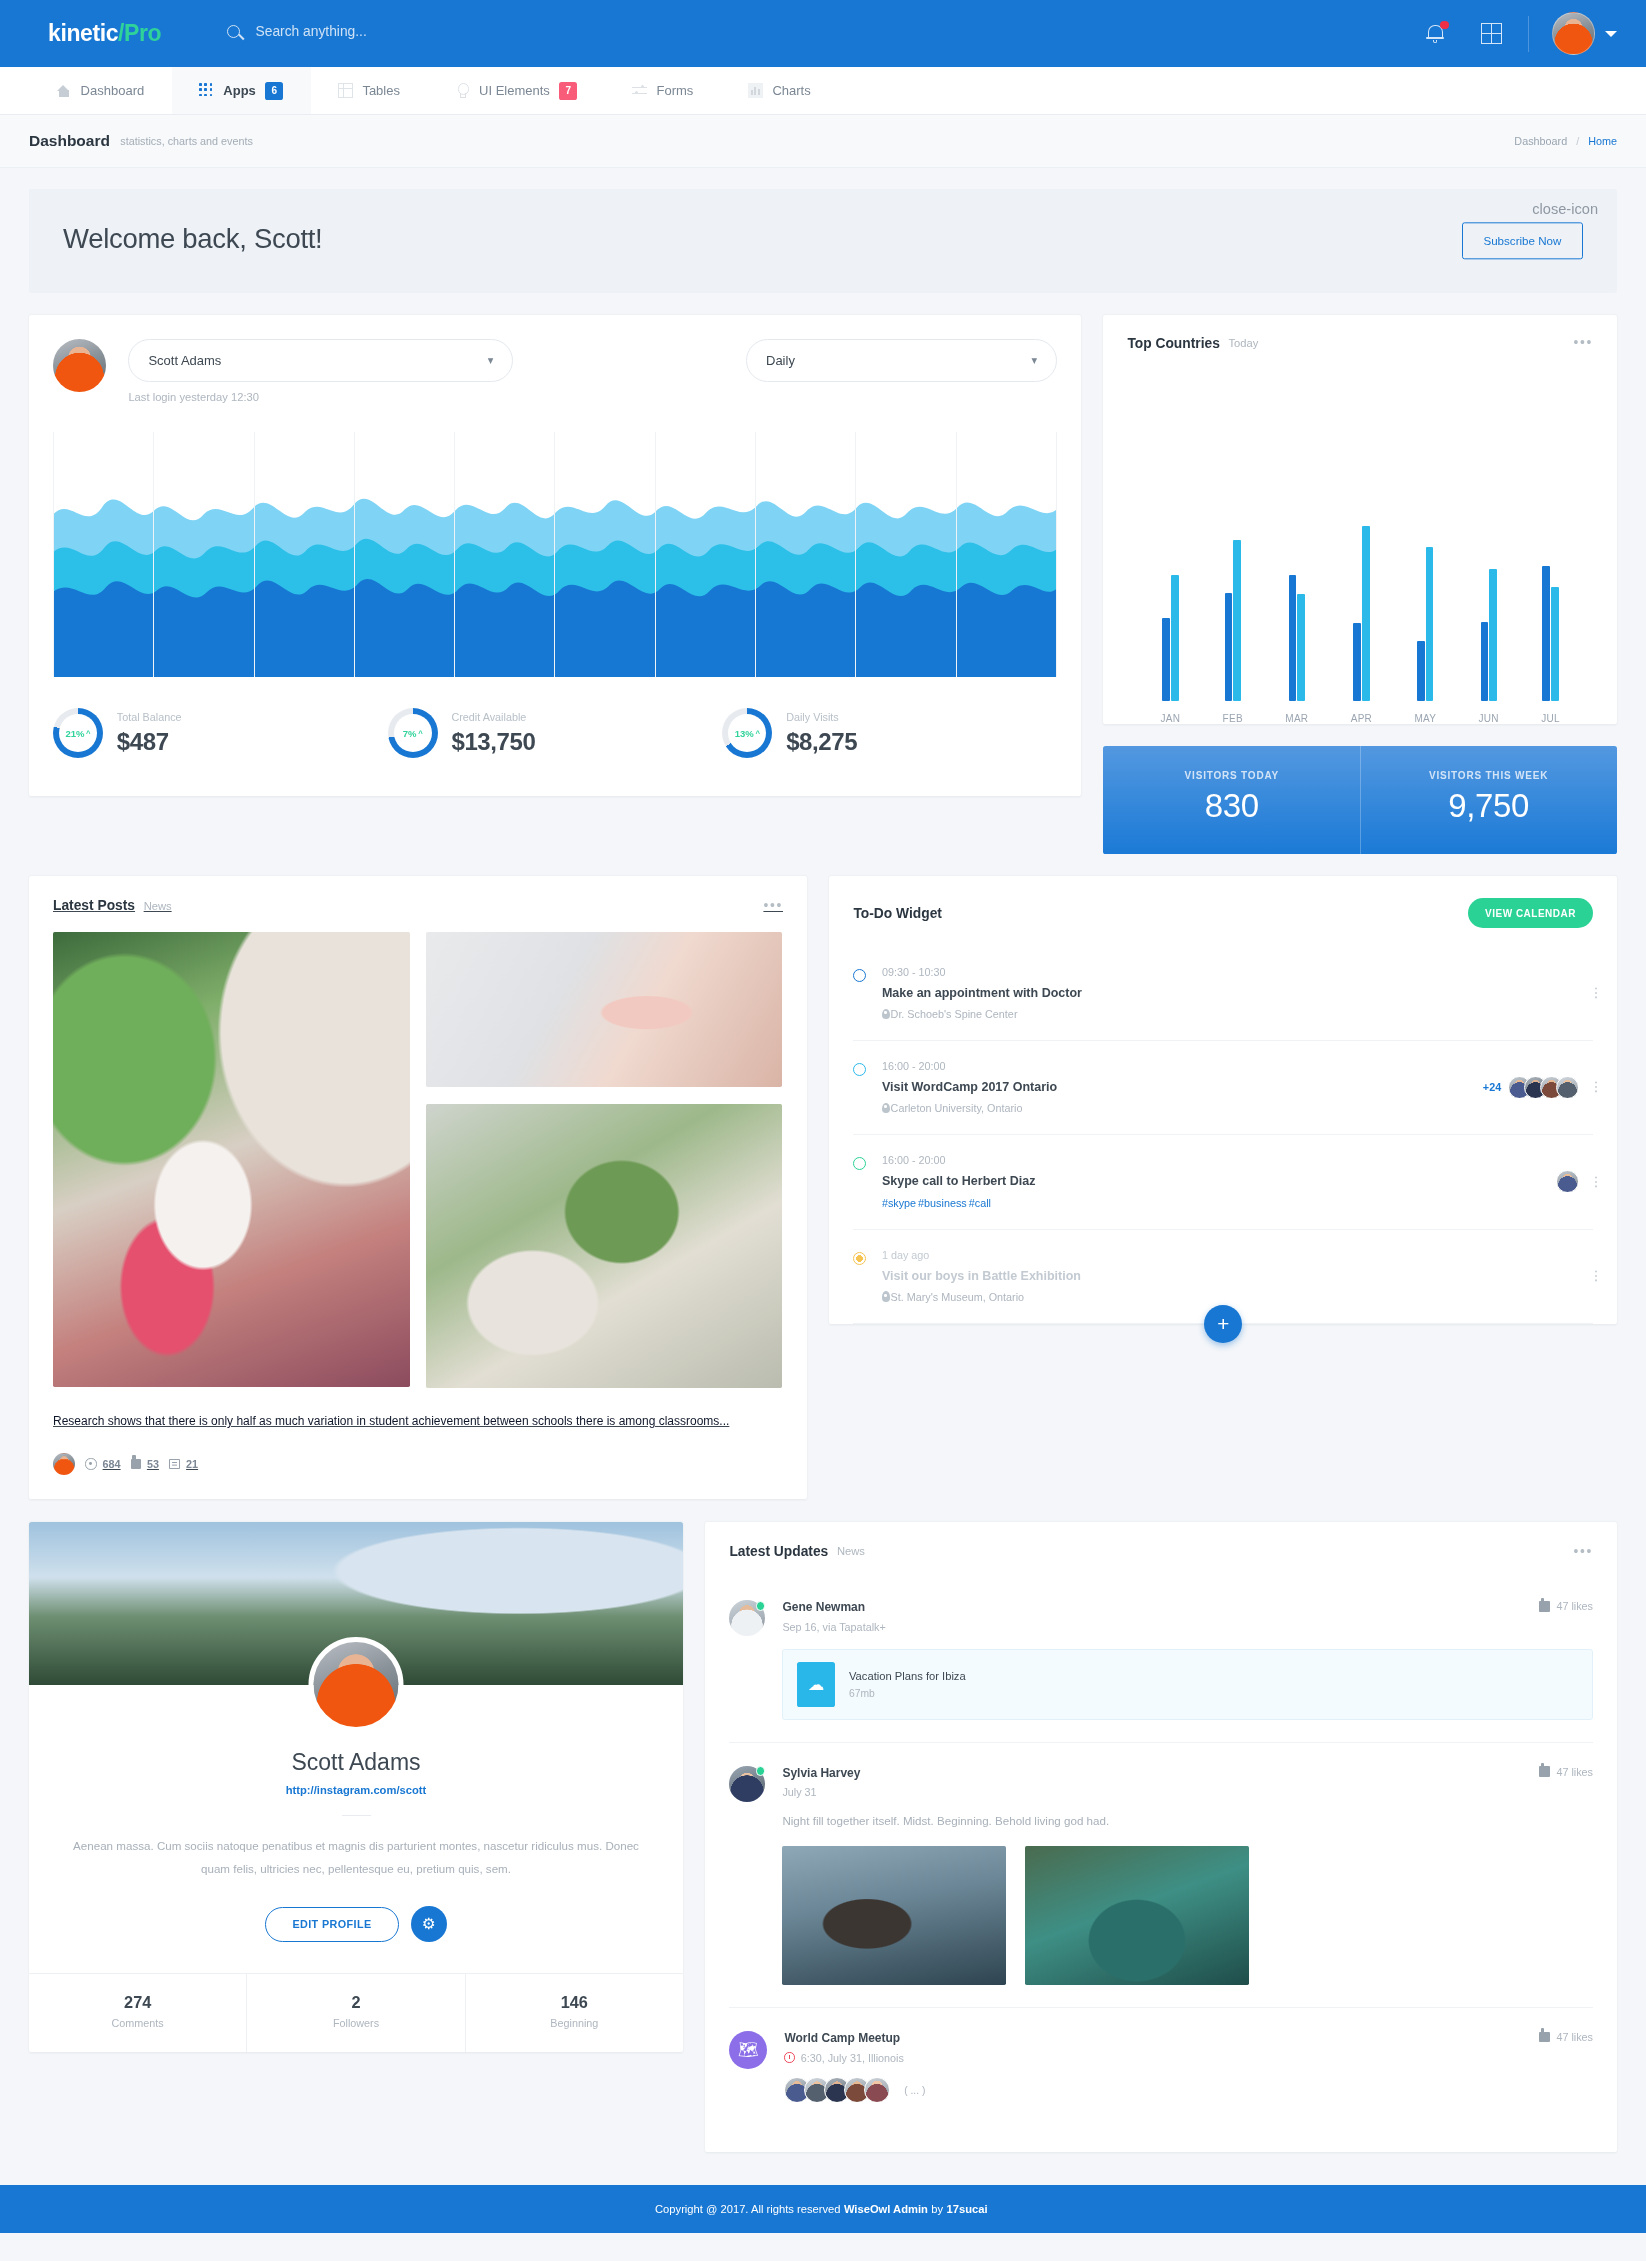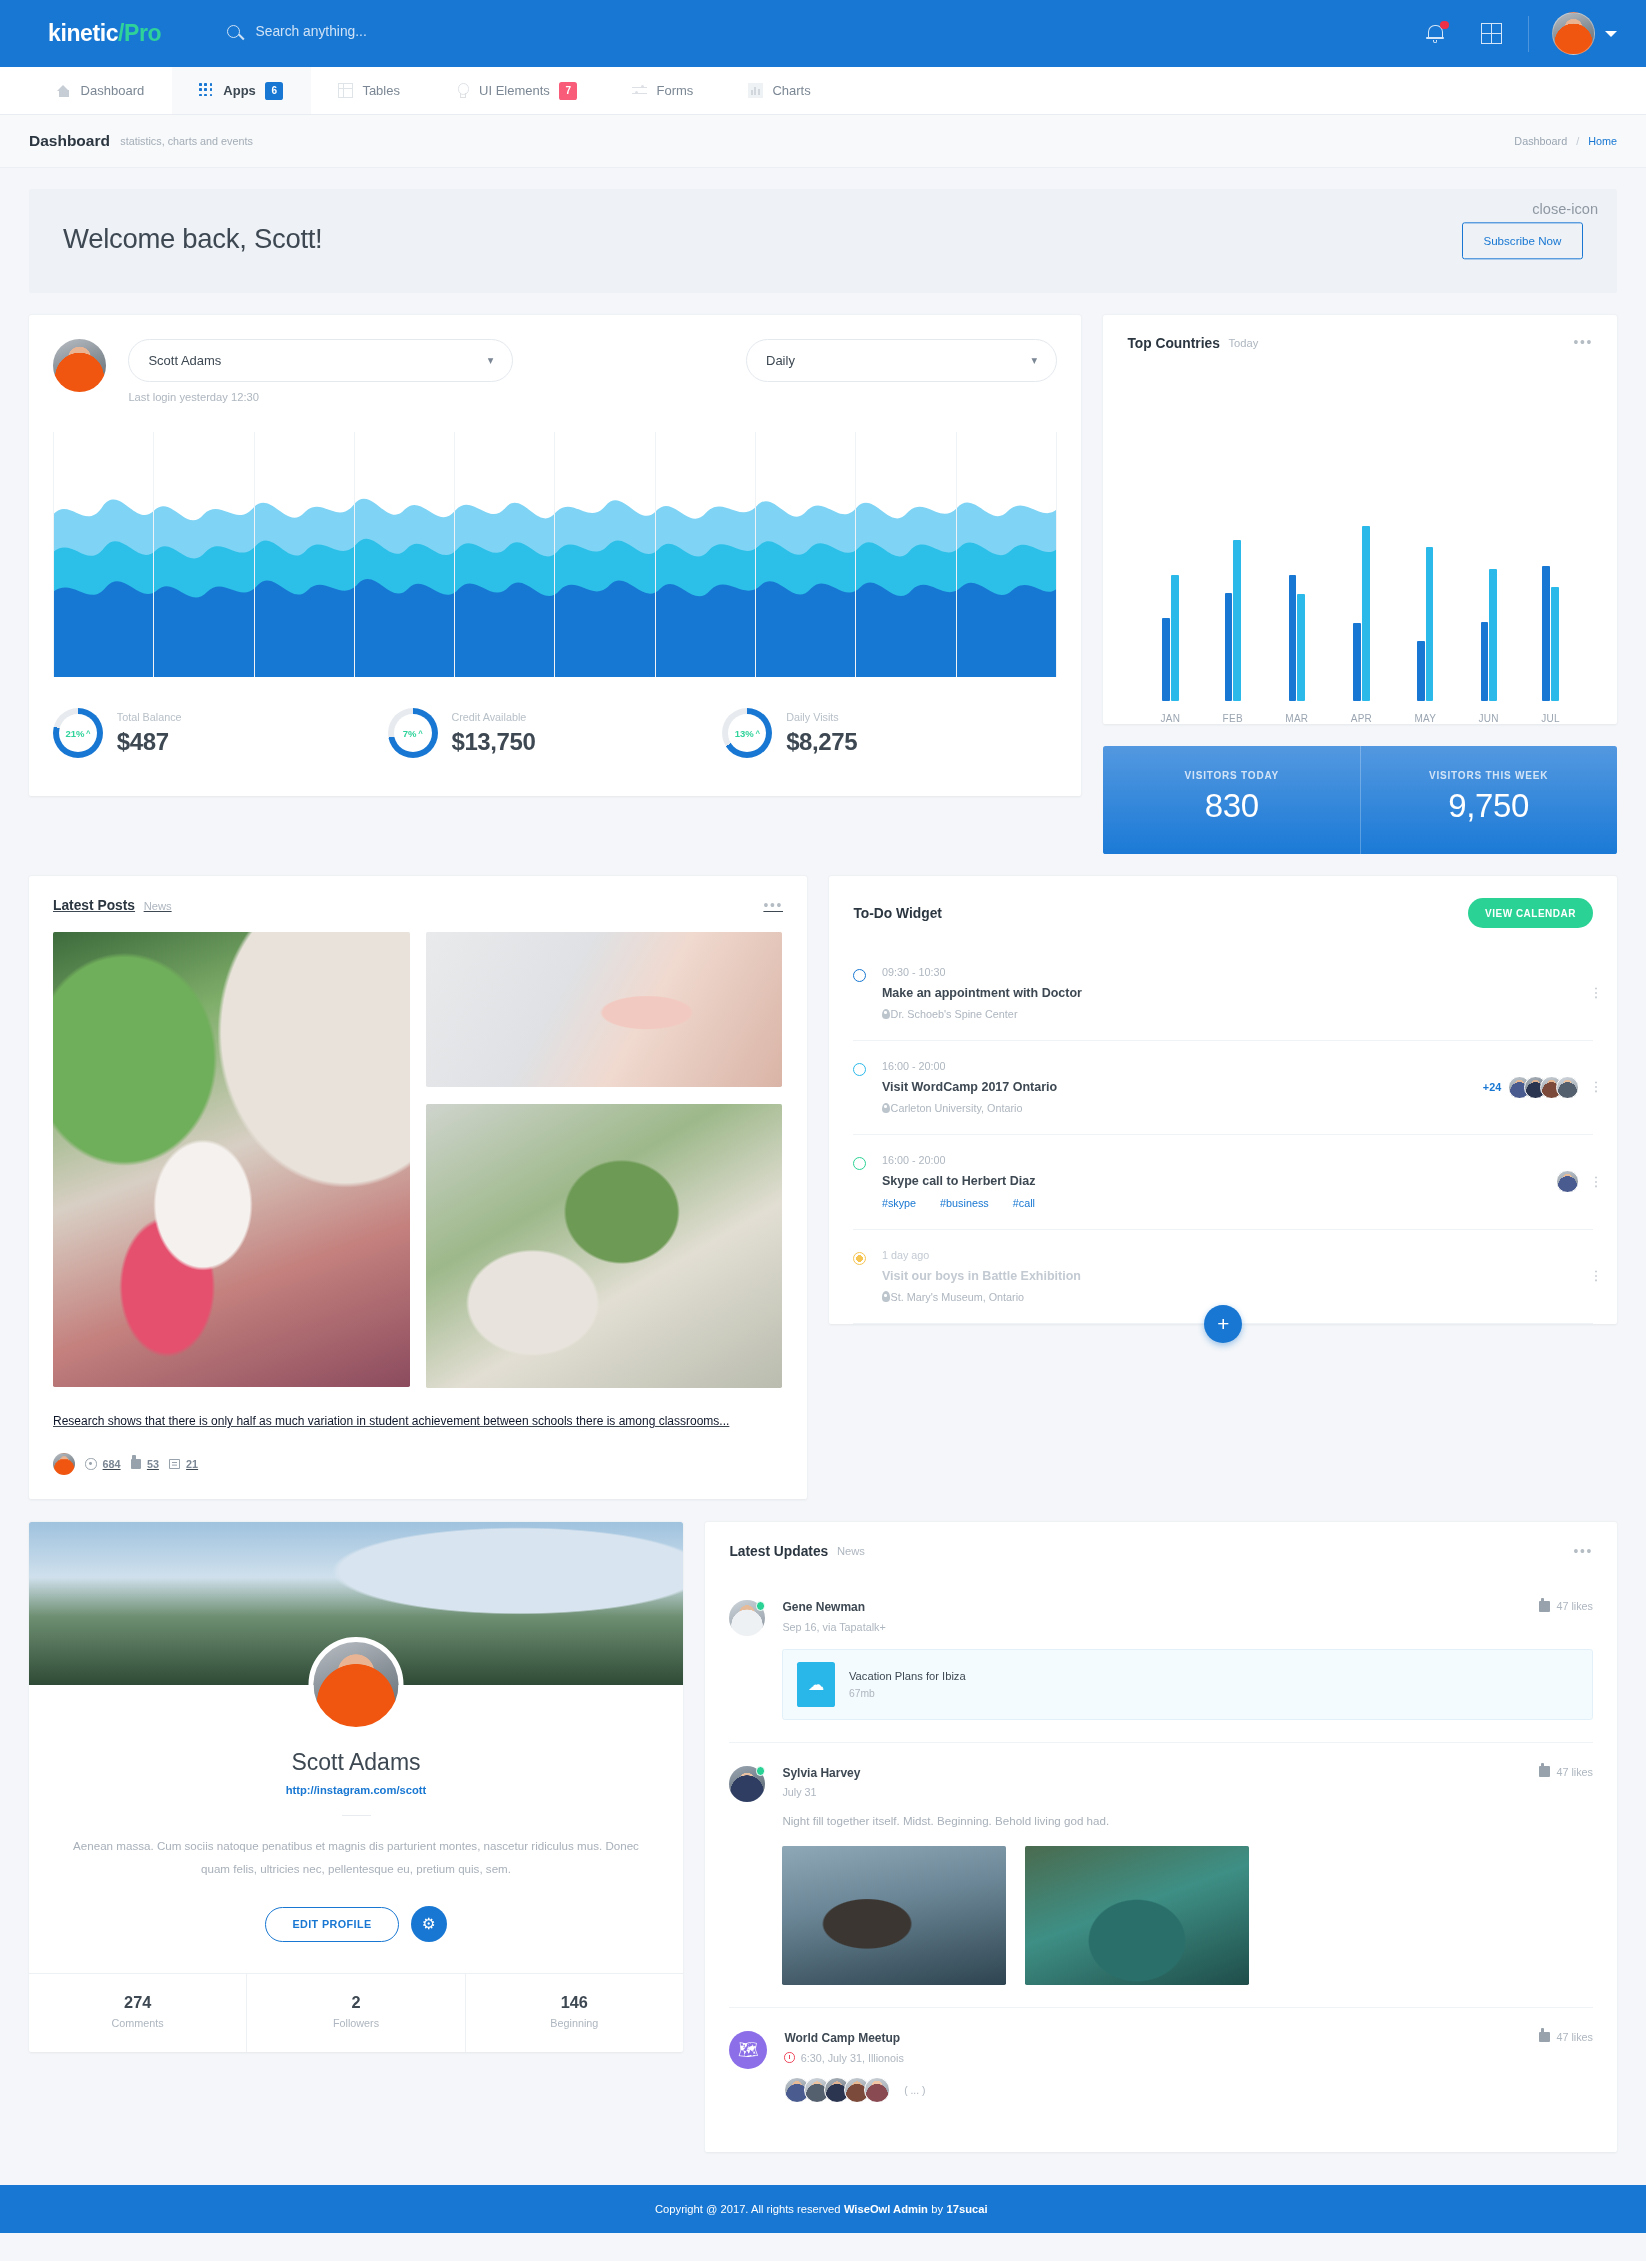--- a/index.html
+++ b/index.html
@@ -271,21 +271,21 @@
   .tcircle { width:13px; height:13px; border-radius:50%; border:1.7px solid #1877d2; margin-top:2.6px; flex:none; cursor:pointer; }
   .tcircle.cyan { border-color:#2bb9ea; }
   .tcircle.green { border-color:#2ad295; }
   .tcircle.amber { border-color:#f5c451; background:radial-gradient(circle,#f5c451 0 42%,transparent 43%); }
   .todo-body { margin-left:15.5px; flex:1; }
   .todo-time { font-size:10.8px; color:#aeb6bf; }
   .todo-title { font-size:12.5px; font-weight:bold; color:#3d4852; margin-top:7.7px; }
   .todo-loc { font-size:10.8px; color:#aeb6bf; margin-top:7.7px; display:flex; align-items:center; gap:1px; }
   .pin { width:7.7px; height:10.3px; background:#bcc4cc; border-radius:50% 50% 50% 50%/60% 60% 40% 40%; position:relative; flex:none; }
   .pin::after { content:""; position:absolute; left:2.6px; top:2.6px; width:2.6px; height:2.6px; border-radius:50%; background:#fff; }
-  .tags { margin-top:8.6px; display:flex; gap:24px; }
+  .tags { margin-top:8.6px; display:flex; gap:2px; }
   .tags span { font-size:10.8px; color:#1877d2; cursor:pointer; }
   .todo-right { display:flex; align-items:center; gap:10.3px; margin-left:10.3px; }
   .stackav { display:flex; }
   .stackav .avatar { width:23px; height:23px; border:1.7px solid #fff; margin-left:-6.9px; }
   .plusn { font-size:10.8px; color:#1877d2; font-weight:bold; margin-right:3.4px; }
   .vdots { color:#b4bcc4; font-size:13px; line-height:.55; cursor:pointer; width:3.4px; text-align:center; }
   .todo-item.faded .todo-title, .todo-item.faded .todo-time { color:#c3cad2; }
   .fab {
     position:absolute; left:50%; bottom:-19px; transform:translateX(-50%);
     width:38px; height:38px; border-radius:50%; background:#1877d2; color:#fff;

